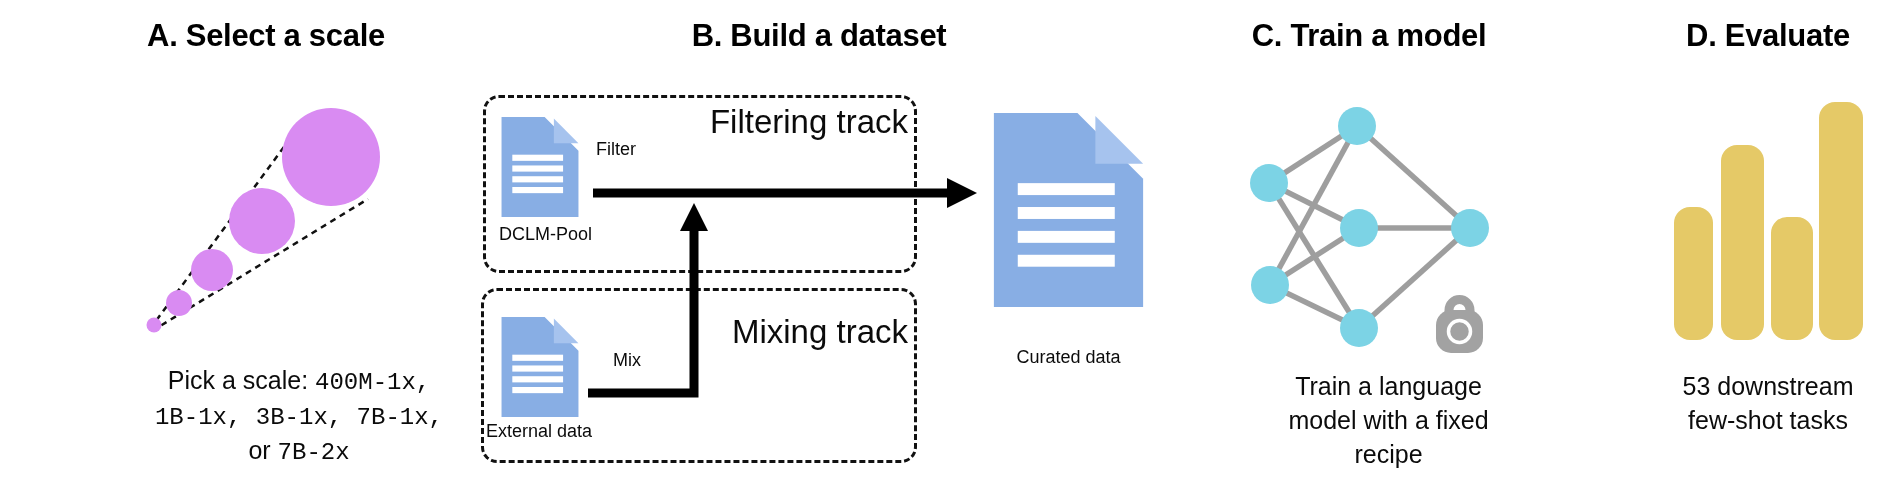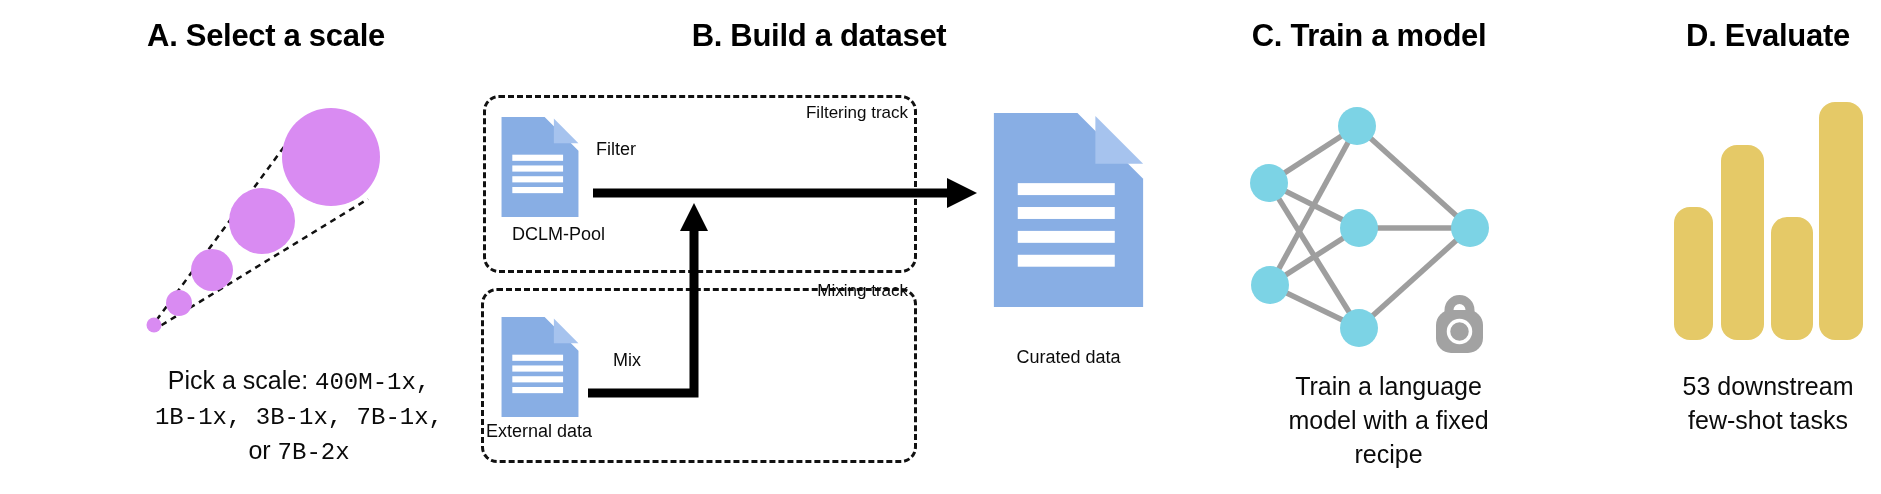--- a/index.html
+++ b/index.html
@@ -13,21 +13,21 @@
   }
   .cap{
     position:absolute; text-align:center; font-size:25px; line-height:33px; color:#0b0b0b;
   }
   .cap .mono{
     font-family:"Liberation Mono","DejaVu Sans Mono",monospace;
     font-size:24px;
   }
   .lbl{ position:absolute; font-size:18px; line-height:1.15; white-space:nowrap; color:#0b0b0b;}
   .tracklabel{
-    position:absolute; width:255px; text-align:right; font-size:17px; white-space:nowrap; color:#0b0b0b;
+    position:absolute; width:255px; text-align:right; font-size:33px; white-space:nowrap; color:#0b0b0b;
   }
   .trackbox{
     position:absolute; box-sizing:border-box;
     border:3px dashed #111; border-radius:16px; background:transparent;
   }
   .abs{position:absolute;}
   .docicon .body{fill:#88aee4;}
   .docicon .fold{fill:#a6c3ee;}
   .docicon .tline{fill:#ffffff;}
   .cone-circle{fill:#d98bf2;}
@@ -64,32 +64,32 @@
       <div><span class="mono">1B-1x, 3B-1x, 7B-1x,</span></div>
       <div><span>or </span><span class="mono">7B-2x</span></div>
     </div>
 
   <div class="hdr" style="left:613px;">B. Build a dataset</div>
 
   <div class="trackbox" style="left:437px; top:95px; width:434px; height:178px;"></div>
   <div class="tracklabel" style="left:607px; top:103px;">Filtering track</div>
 
   <div class="trackbox" style="left:435px; top:288px; width:436px; height:175px;"></div>
-  <div class="tracklabel" style="left:607px; top:281px;">Mixing track</div>
+  <div class="tracklabel" style="left:607px; top:313px;">Mixing track</div>
 
   <svg class="abs docicon" style="left:455px; top:117px;" width="78" height="100" viewBox="0 0 100 130" aria-hidden="true">
     <path class="body" d="M0 0 H56 L100 44 V130 H0 Z"></path>
     <path class="fold" d="M68 2 L68 34 L100 34 Z"></path>
     <rect class="tline" x="14" y="49" width="66" height="8"></rect>
     <rect class="tline" x="14" y="63" width="66" height="8"></rect>
     <rect class="tline" x="14" y="77" width="66" height="8"></rect>
     <rect class="tline" x="14" y="91" width="66" height="8"></rect>
   </svg>
   <div class="lbl" style="left:550px; top:139px;">Filter</div>
-  <div class="lbl" style="left:466px; top:224px;">DCLM-Pool</div>
+  <div class="lbl" style="left:453px; top:224px;">DCLM-Pool</div>
 
   <svg class="abs docicon" style="left:455px; top:317px;" width="78" height="100" viewBox="0 0 100 130" aria-hidden="true">
     <path class="body" d="M0 0 H56 L100 44 V130 H0 Z"></path>
     <path class="fold" d="M68 2 L68 34 L100 34 Z"></path>
     <rect class="tline" x="14" y="49" width="66" height="8"></rect>
     <rect class="tline" x="14" y="63" width="66" height="8"></rect>
     <rect class="tline" x="14" y="77" width="66" height="8"></rect>
     <rect class="tline" x="14" y="91" width="66" height="8"></rect>
   </svg>
   <div class="lbl" style="left:567px; top:350px;">Mix</div>

